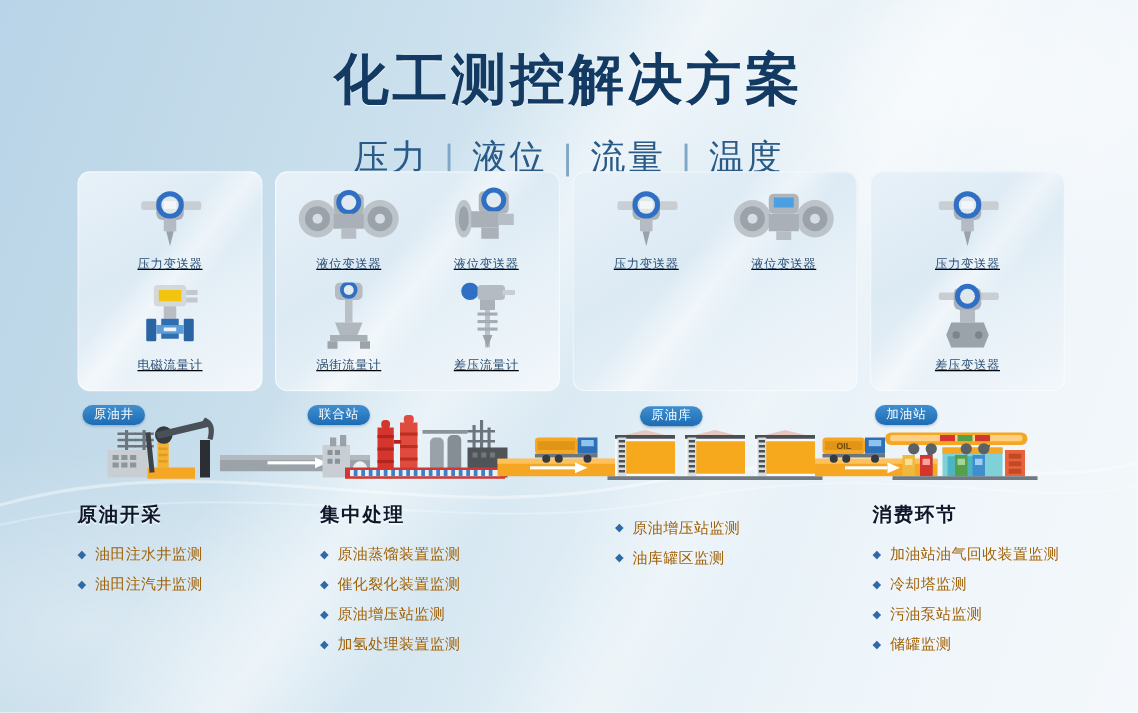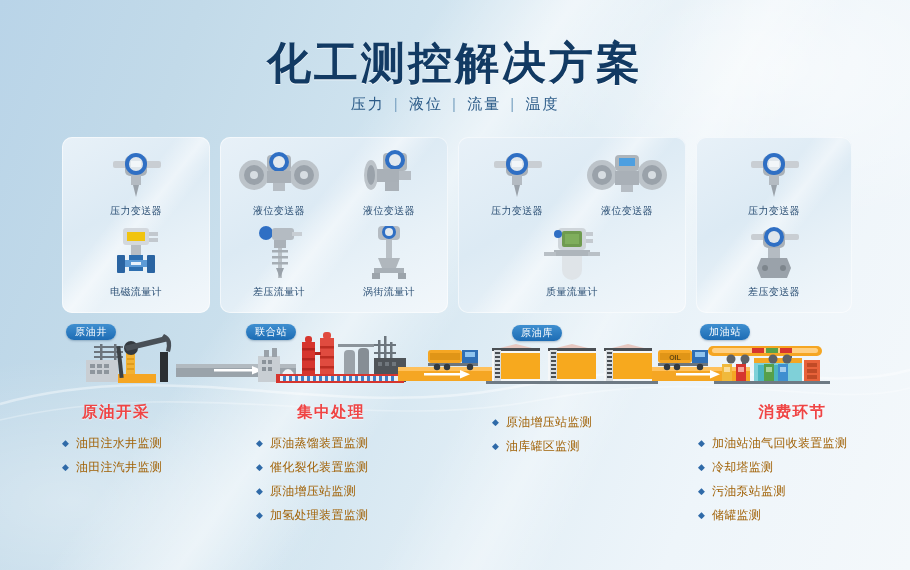--- a/index.html
+++ b/index.html
@@ -20,59 +20,59 @@
   .bg-swoosh {
     position: absolute; left: 0; right: 0; top: 300px; height: 140px; pointer-events: none; opacity: .55;
   }
 
   
   .header { position: absolute; left: 0; right: 0; top: 34px; text-align: center; }
   .title {
     font-size: 44px; font-weight: bold; letter-spacing: 3px; color: #123a63;
     text-shadow: 0 1px 0 rgba(255,255,255,.7);
   }
-  .subtitle { margin-top: 2px; font-size: 15px; letter-spacing: 2px; color: #2a5a87; }
+  .subtitle { margin-top: 14px; font-size: 28px; letter-spacing: 2px; color: #2a5a87; }
   .subtitle .sep { color: #7fa6c4; margin: 0 3px; font-weight: 300; }
 
   
   .cards { position: absolute; left: 62px; top: 137px; width: 790px; height: 176px; display: flex; gap: 10px; }
   .card {
     border-radius: 10px; position: relative; overflow: hidden;
     background: linear-gradient(150deg, #e8f1f8 0%, #dceaf4 40%, #e9f2f8 72%, #f2f7fb 100%);
     box-shadow: inset 0 0 0 1px rgba(255,255,255,.55);
   }
   .card::after {
     content: ""; position: absolute; inset: 0;
     background: linear-gradient(128deg, rgba(255,255,255,0) 40%, rgba(255,255,255,.5) 50%, rgba(255,255,255,0) 60%);
   }
   .card.w1 { flex: 0 0 148px; }
   .card.w2 { flex: 0 0 228px; }
   .card.w3 { flex: 0 0 228px; }
   .card.w4 { flex: 0 0 156px; }
   .prod-grid { position: relative; z-index: 2; height: 100%; padding: 8px 4px 6px; display: flex; flex-direction: column; }
   .prod-row { flex: 1; display: flex; justify-content: space-around; align-items: flex-start; }
-  .prod { width: 104px; display: flex; flex-direction: column; align-items: center; }
+  .prod { width: 104px; display: flex; flex-direction: column; align-items: center; text-decoration: underline; }
   .prod-art { height: 54px; display: flex; align-items: flex-end; justify-content: center; }
   .prod-label { margin-top: 5px; font-size: 10px; color: #2b4f74; letter-spacing: .4px; white-space: nowrap; }
 
   
   .flow { position: absolute; left: 0; top: 322px; width: 910px; height: 85px; }
   .badge {
     position: absolute; z-index: 6; height: 16px; padding: 0 9px; border-radius: 9px;
     background: linear-gradient(180deg, #3f8fd0 0%, #1d6cb4 100%);
     color: #fff; font-size: 10px; line-height: 16px; letter-spacing: .8px; white-space: nowrap;
     box-shadow: 0 1px 2px rgba(20,60,100,.3);
   }
 
   
   .stages { position: absolute; left: 0; top: 402px; width: 910px; display: flex; }
   .stage { position: relative; }
   .stage-title {
-    font-size: 15.5px; font-weight: bold; color: #ef4444; letter-spacing: 1.5px;
-    text-align: center; text-shadow: 0 1px 0 rgba(255,255,255,.6);
+    font-size: 15.5px; font-weight: bold; color: #0f172a; letter-spacing: 1.5px;
+    text-shadow: 0 1px 0 rgba(255,255,255,.6);
   }
   .stage-list { margin-top: 13px; }
   .stage-item { display: flex; align-items: flex-start; margin-bottom: 9px; }
   .bullet { color: #2f6aa8; font-size: 9px; line-height: 15px; margin-right: 7px; flex: 0 0 auto; }
   .item-text { font-size: 12px; color: #a16207; line-height: 15px; letter-spacing: .3px; white-space: nowrap; }
 </style>
 </head>
 <body>
 
 <div class="bg-sheen"></div>
@@ -171,47 +171,47 @@
               <rect x="32" y="35" width="14" height="9" fill="#aab1b8"></rect>
             </svg>
           </div>
           <div class="prod-label">液位变送器</div>
         </div>
       </div>
       <div class="prod-row">
         <div class="prod">
           <div class="prod-art">
             <svg width="62" height="54" viewBox="0 0 62 54">
+              <rect x="20" y="0" width="22" height="14" rx="4" fill="#b4bbc2"></rect>
+              <circle cx="31" cy="6" r="7" fill="#2f6fc4"></circle>
+              <circle cx="31" cy="6" r="4" fill="#e2e9ef"></circle>
+              <rect x="28" y="14" width="6" height="18" fill="#b9c0c6"></rect>
+              <polygon points="20,32 42,32 38,42 24,42" fill="#b0b7bd"></polygon>
+              <rect x="16" y="42" width="30" height="5" fill="#a8b0b7"></rect>
+              <rect x="14" y="47" width="8" height="6" fill="#9ca4ab"></rect>
+              <rect x="40" y="47" width="8" height="6" fill="#9ca4ab"></rect>
+            </svg>
+          </div>
+          <div class="prod-label">涡街流量计</div>
+        </div>
+        <div class="prod">
+          <div class="prod-art">
+            <svg width="62" height="54" viewBox="0 0 62 54">
               <circle cx="18" cy="7" r="7" fill="#2f6fc4"></circle>
               <rect x="24" y="2" width="22" height="12" rx="3" fill="#b4bbc2"></rect>
               <rect x="44" y="6" width="10" height="4" fill="#c8ced4"></rect>
               <rect x="26" y="14" width="12" height="8" fill="#aab1b8"></rect>
               <rect x="30" y="22" width="4" height="30" fill="#b9c0c6"></rect>
               <rect x="24" y="24" width="16" height="2.5" fill="#a5adb4"></rect>
               <rect x="24" y="30" width="16" height="2.5" fill="#a5adb4"></rect>
               <rect x="24" y="36" width="16" height="2.5" fill="#a5adb4"></rect>
               <polygon points="28,42 36,42 32,52" fill="#9aa2aa"></polygon>
             </svg>
           </div>
           <div class="prod-label">差压流量计</div>
-        </div>
-        <div class="prod">
-          <div class="prod-art">
-            <svg width="62" height="54" viewBox="0 0 62 54">
-              <rect x="20" y="0" width="22" height="14" rx="4" fill="#b4bbc2"></rect>
-              <circle cx="31" cy="6" r="7" fill="#2f6fc4"></circle>
-              <circle cx="31" cy="6" r="4" fill="#e2e9ef"></circle>
-              <rect x="28" y="14" width="6" height="18" fill="#b9c0c6"></rect>
-              <polygon points="20,32 42,32 38,42 24,42" fill="#b0b7bd"></polygon>
-              <rect x="16" y="42" width="30" height="5" fill="#a8b0b7"></rect>
-              <rect x="14" y="47" width="8" height="6" fill="#9ca4ab"></rect>
-              <rect x="40" y="47" width="8" height="6" fill="#9ca4ab"></rect>
-            </svg>
-          </div>
-          <div class="prod-label">涡街流量计</div>
         </div>
       </div>
     </div>
   </div>
 
   <div class="card w3">
     <div class="prod-grid">
       <div class="prod-row">
         <div class="prod">
           <div class="prod-art">
@@ -237,39 +237,20 @@
               <circle cx="17" cy="28" r="10" fill="#9aa2aa"></circle>
               <circle cx="17" cy="28" r="4" fill="#d7dde2"></circle>
               <circle cx="67" cy="28" r="15" fill="#bcc3c9"></circle>
               <circle cx="67" cy="28" r="10" fill="#9aa2aa"></circle>
               <circle cx="67" cy="28" r="4" fill="#d7dde2"></circle>
               <rect x="30" y="24" width="24" height="14" fill="#a9b0b7"></rect>
               <rect x="36" y="38" width="12" height="7" fill="#b6bdc4"></rect>
             </svg>
           </div>
           <div class="prod-label">液位变送器</div>
-        </div>
-      </div>
-      <div class="prod-row">
-        <div class="prod">
-          <div class="prod-art">
-            <svg width="72" height="54" viewBox="0 0 72 54">
-              <rect x="22" y="2" width="28" height="22" rx="4" fill="#cfd5da"></rect>
-              <rect x="26" y="5" width="20" height="16" rx="2" fill="#6f9b4f"></rect>
-              <rect x="29" y="8" width="14" height="10" fill="#7fae5c"></rect>
-              <circle cx="22" cy="8" r="4" fill="#2f6fc4"></circle>
-              <rect x="50" y="6" width="7" height="4" fill="#c4cad0"></rect>
-              <rect x="50" y="13" width="7" height="4" fill="#c4cad0"></rect>
-              <rect x="18" y="24" width="36" height="6" fill="#aeb5bb"></rect>
-              <rect x="8" y="26" width="12" height="4" fill="#b9c0c6"></rect>
-              <rect x="52" y="26" width="12" height="4" fill="#b9c0c6"></rect>
-              <path d="M26,30 L26,44 a10,10 0 0 0 20,0 L46,30 Z" fill="#dfe4e8"></path>
-            </svg>
-          </div>
-          <div class="prod-label">质量流量计</div>
         </div>
       </div>
     </div>
   </div>
 
   <div class="card w4">
     <div class="prod-grid">
       <div class="prod-row">
         <div class="prod">
           <div class="prod-art">

